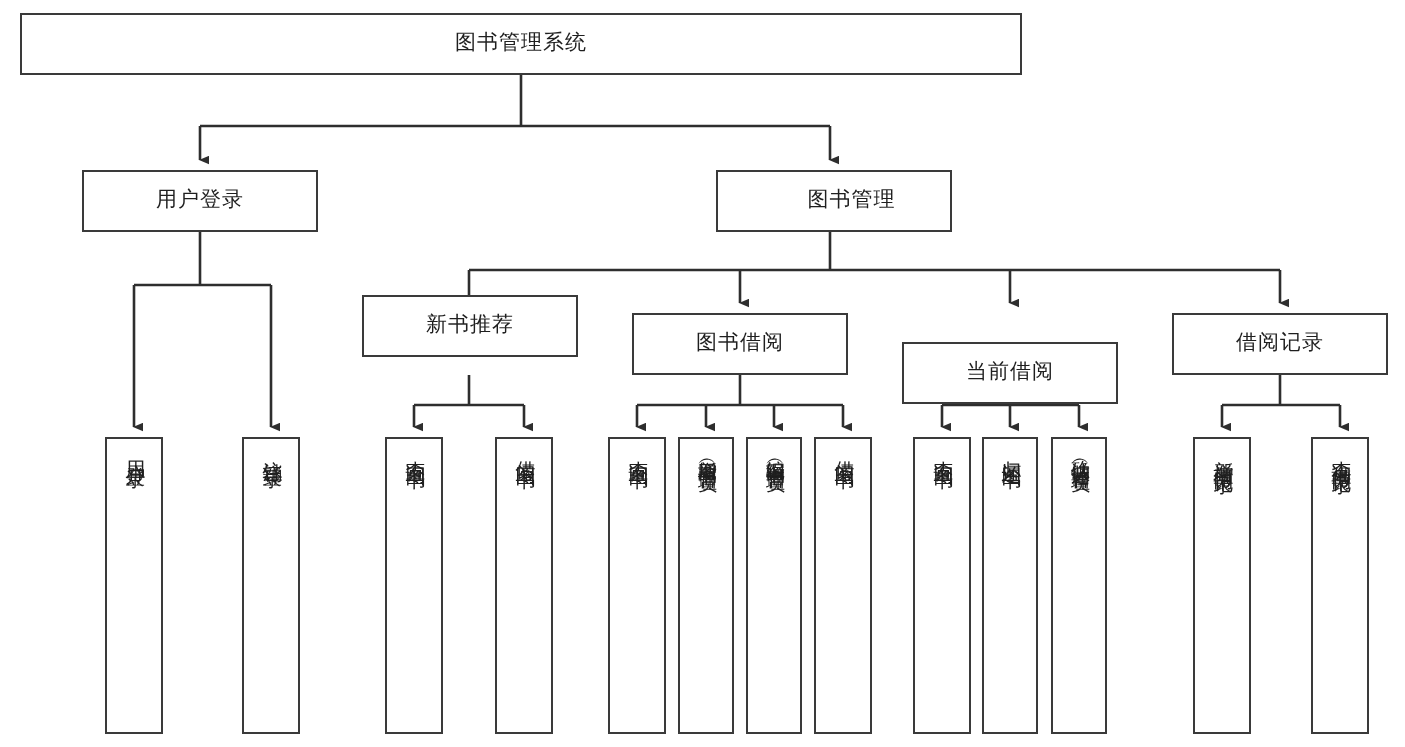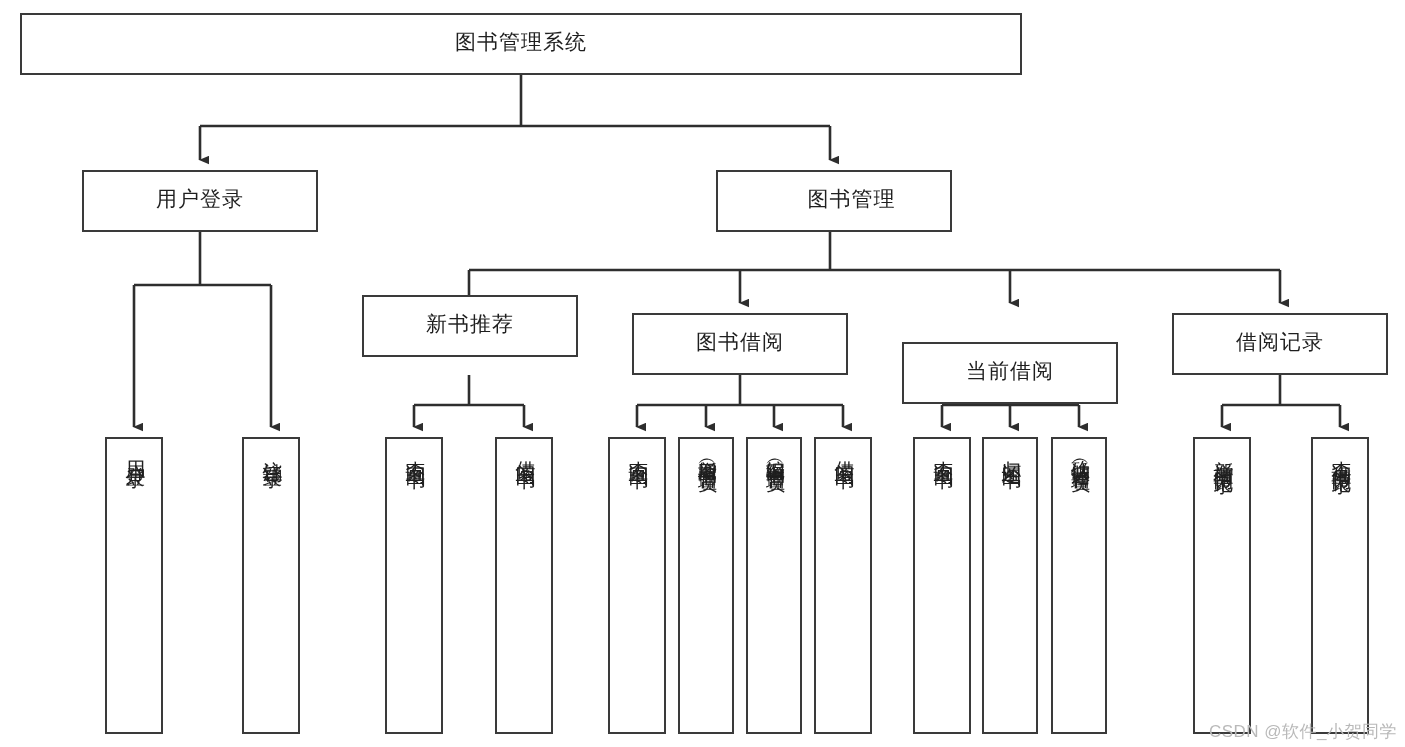--- a/index.html
+++ b/index.html
@@ -198,14 +198,13 @@
     <span class="node-label">确认归还（管理员）</span>
   </div>
 
   <div class="node v-node" style="left:1193px; top:437px; width:58px; height:297px;">
     <span class="node-label">新增借阅记录</span>
   </div>
   <div class="node v-node" style="left:1311px; top:437px; width:58px; height:297px;">
     <span class="node-label">查询借阅记录</span>
   </div>
 
-  <div id="watermark">CSDN @软件_小贺同学</div>
 </div>
 
 </body></html>

